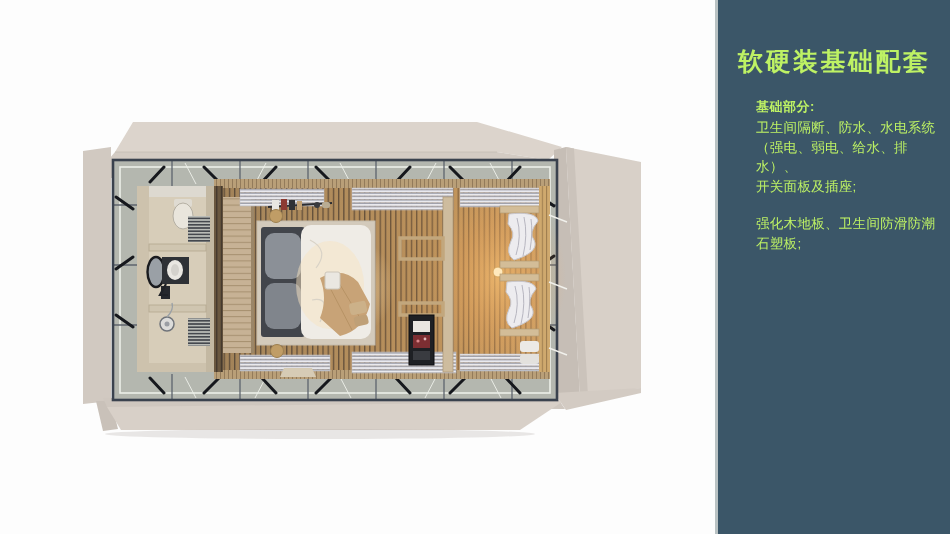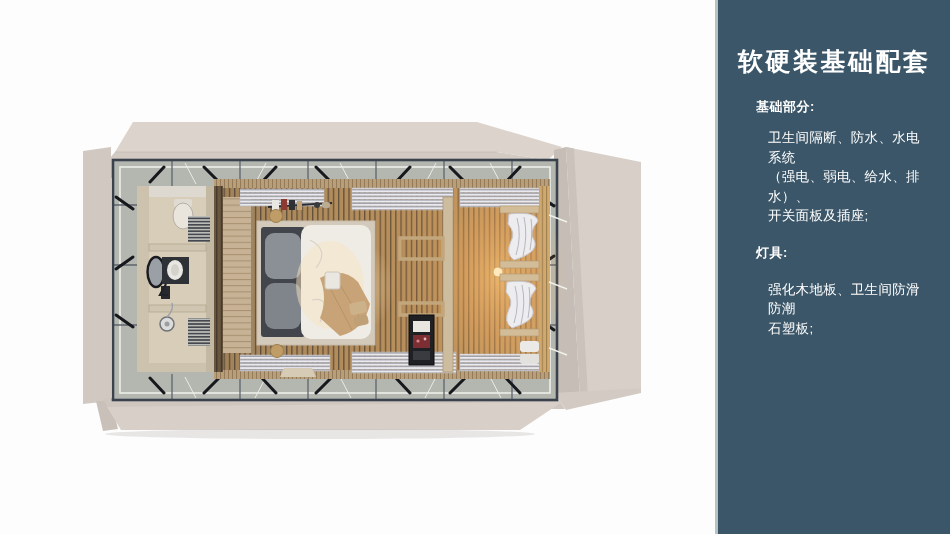--- a/index.html
+++ b/index.html
@@ -5,21 +5,21 @@
   html,body{margin:0;padding:0;}
   body{width:950px;height:534px;overflow:hidden;font-family:"Liberation Sans","DejaVu Sans",sans-serif;background:#ffffff;}
   .slide{display:flex;width:950px;height:534px;background:#ffffff;}
   .stage{position:relative;width:715px;height:534px;background:#fdfdfd;flex:0 0 auto;}
   .stage svg{display:block;width:715px;height:534px;}
   .panel{box-sizing:border-box;flex:1 1 auto;height:534px;background:#3b5668;border-left:3px solid #b9c2c3;color:#ffffff;padding:45px 10px 0 20px;}
   .title{margin:0;font-size:25px;font-weight:700;letter-spacing:2.5px;white-space:nowrap;}
   .sec{margin-top:18px;padding-left:18px;}
   .sec:first-of-type{margin-top:20px;}
   .sec h2{margin:0 0 2px 0;font-size:13px;font-weight:700;letter-spacing:.5px;}
-  .sec p{margin:12px;font-size:13.5px;line-height:19.5px;letter-spacing:.3px;white-space:pre-line;}
+  .sec p{margin:0;font-size:13.5px;line-height:19.5px;letter-spacing:.3px;white-space:pre-line;}
 </style>
 </head>
 <body>
 
 <div class="slide">
   <div class="stage">
     <svg viewBox="0 0 715 534" aria-hidden="true">
       <defs>
         <pattern id="planks" width="5.2" height="8" patternUnits="userSpaceOnUse">
           <rect width="5.2" height="8" fill="#b08e60"></rect>
@@ -209,33 +209,32 @@
         <use href="#c1" transform="translate(-2,68)"></use>
         <rect x="520" y="341" width="19" height="11" rx="3" fill="#eceae6"></rect>
         <rect x="520" y="354" width="19" height="10" rx="3" fill="#e3e1dd"></rect>
         <g stroke="#f1f1ec" stroke-width="1.4">
           <path d="M549,215 L567,222 M549,282 L567,289 M549,348 L567,355"></path>
         </g>
       </g>
     </svg>
   </div>
 
-  <aside class="panel" style="background: rgb(59, 86, 104); color: #ffffff;">
+  <aside class="panel" style="background: rgb(59, 86, 104); color: #bef264;">
     <h1 class="title">软硬装基础配套</h1>
 
     <section class="sec">
       <h2>基础部分:</h2>
       <p>卫生间隔断、防水、水电系统
 （强电、弱电、给水、排水）、
 开关面板及插座;</p>
     </section>
 
 
     <section class="sec">
-      <h2>灯具:</h2>
     </section>
 
     <section class="sec">
     </section>
 
     <section class="sec">
       <p>强化木地板、卫生间防滑防潮
 石塑板;</p>
     </section>
   </aside>

